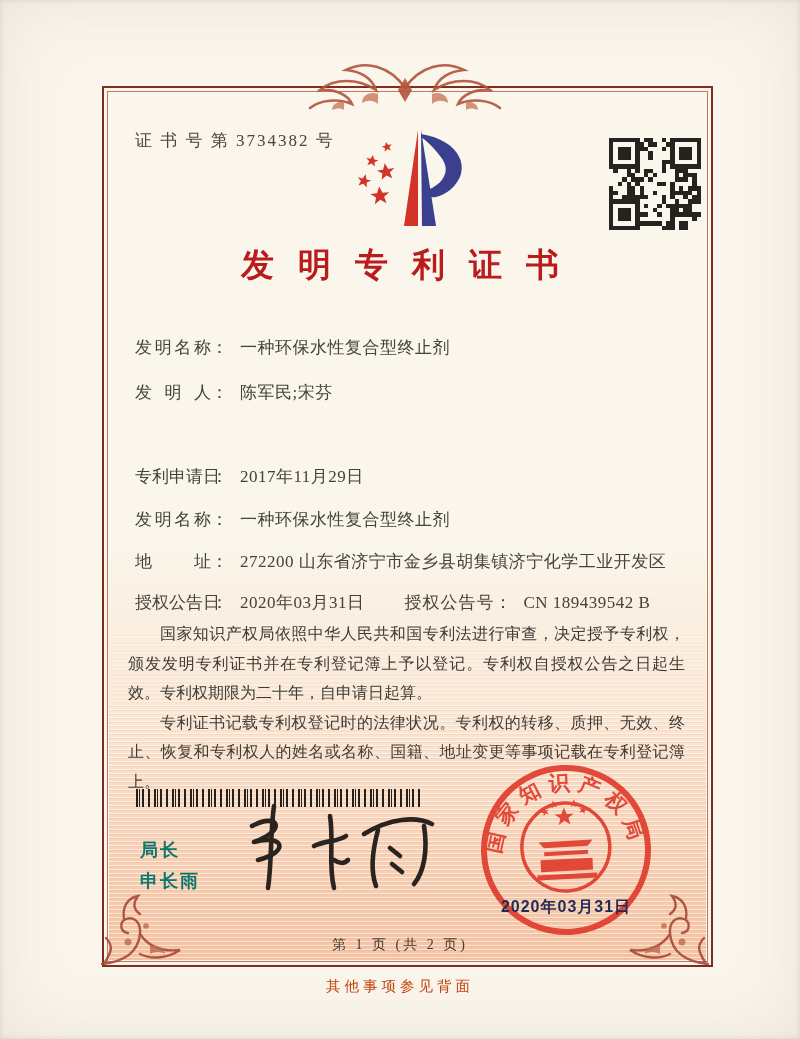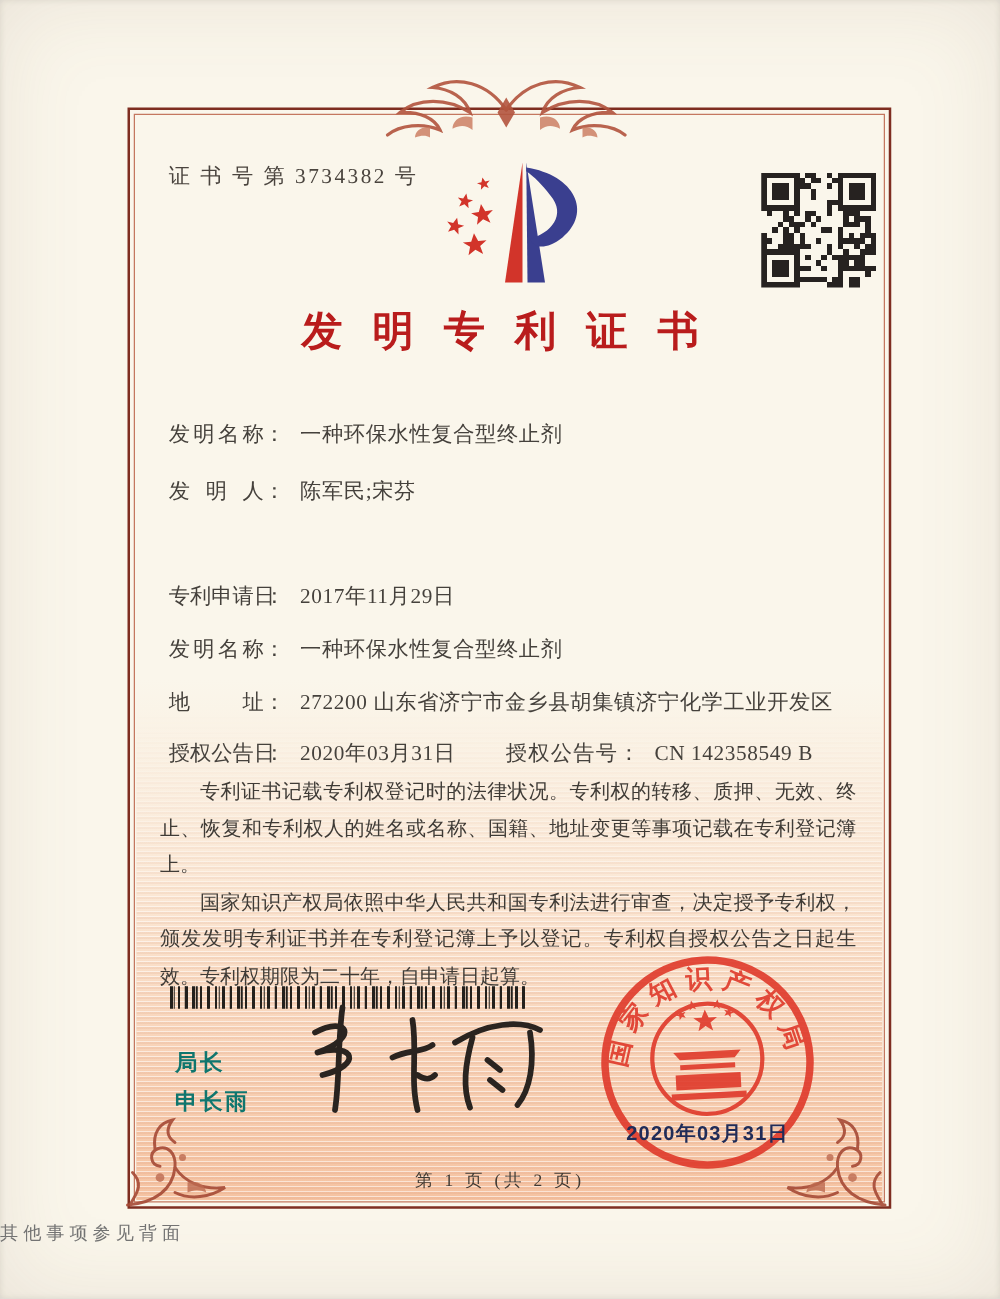--- a/index.html
+++ b/index.html
@@ -52,22 +52,22 @@
     background-position:0 0,3px 0;}
   .director{position:absolute; left:140px; top:835px; font-family:"Liberation Sans","DejaVu Sans",sans-serif;
     font-weight:700; font-size:18px; color:#0f766e; line-height:31px; letter-spacing:2px;}
   .sig{position:absolute; left:238px; top:790px; width:205px; height:104px;}
   .seal{position:absolute; left:477px; top:761px; width:178px; height:178px; transform:rotate(-3deg);}
   .seal-date{position:absolute; left:477px; top:897px; width:178px; text-align:center;
     font-family:"Liberation Sans","DejaVu Sans",sans-serif; font-weight:700;
     font-size:16px; color:#202c58; letter-spacing:1px;}
   .pageinfo{position:absolute; left:0; right:0; top:936px; text-align:center;
     font-size:14px; color:#403a33; letter-spacing:3px;}
-  .footnote{position:absolute; left:0; right:0; top:977px; 
-    font-size:14.5px; color:#737373; letter-spacing:4px;}
+  .footnote{position:absolute; left:0; right:0; top:977px; text-align:center;
+    font-size:14.5px; color:#c2410c; letter-spacing:4px;}
 </style>
 </head>
 <body>
 
 <div class="page">
 
   <div class="frame">
     <div class="bg-grad"></div>
     <div class="bg-lines"></div>
     <div class="inner-line"></div>
@@ -370,26 +370,26 @@
   <div class="frow f3">
     <span class="flabel">专利申请日</span><span class="colon">：</span><span class="fvalue">2017年11月29日</span>
   </div>
   <div class="frow f4">
     <span class="flabel">发明名称</span><span class="colon">：</span><span class="fvalue">一种环保水性复合型终止剂</span>
   </div>
   <div class="frow f5">
     <span class="flabel">地址</span><span class="colon">：</span><span class="fvalue">272200 山东省济宁市金乡县胡集镇济宁化学工业开发区</span>
   </div>
   <div class="frow f6">
-    <span class="flabel">授权公告日</span><span class="colon">：</span><span class="fvalue">2020年03月31日</span><span class="pair2"><span class="flabel2">授权公告号</span><span class="colon">：</span><span class="fvalue">CN 142358549 B</span></span>
+    <span class="flabel">授权公告日</span><span class="colon">：</span><span class="fvalue">2020年03月31日</span><span class="pair2"><span class="flabel2">授权公告号</span><span class="colon">：</span><span class="fvalue">CN 189439542 B</span></span>
   </div>
 
   <div class="paras">
+    <p>国家知识产权局依照中华人民共和国专利法进行审查，决定授予专利权，颁发发明专利证书并在专利登记簿上予以登记。专利权自授权公告之日起生效。专利权期限为二十年，自申请日起算。</p>
     <p>专利证书记载专利权登记时的法律状况。专利权的转移、质押、无效、终止、恢复和专利权人的姓名或名称、国籍、地址变更等事项记载在专利登记簿上。</p>
-    <p>国家知识产权局依照中华人民共和国专利法进行审查，决定授予专利权，颁发发明专利证书并在专利登记簿上予以登记。专利权自授权公告之日起生效。专利权期限为二十年，自申请日起算。</p>
   </div>
 
   <div class="barcode"></div>
 
   <div class="director">
     <div>局长</div>
     <div>申长雨</div>
   </div>
   <svg class="sig" viewBox="0 0 205 104">
     <g fill="none" stroke="#2a2420" stroke-width="4.6" stroke-linecap="round" stroke-linejoin="round">

